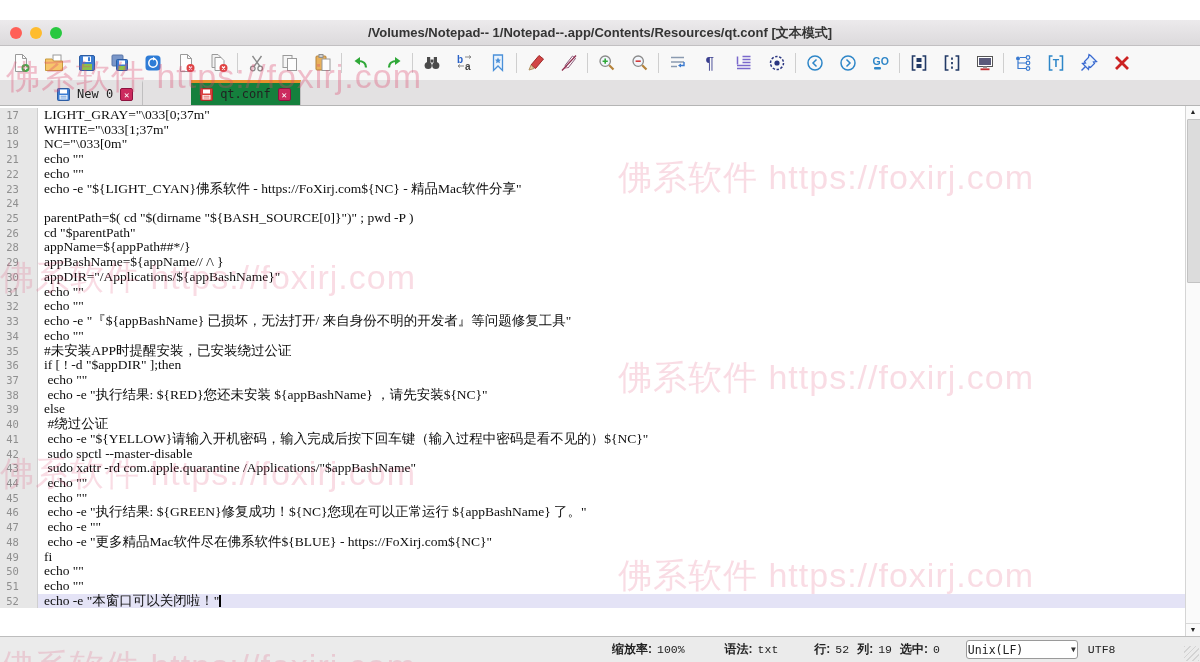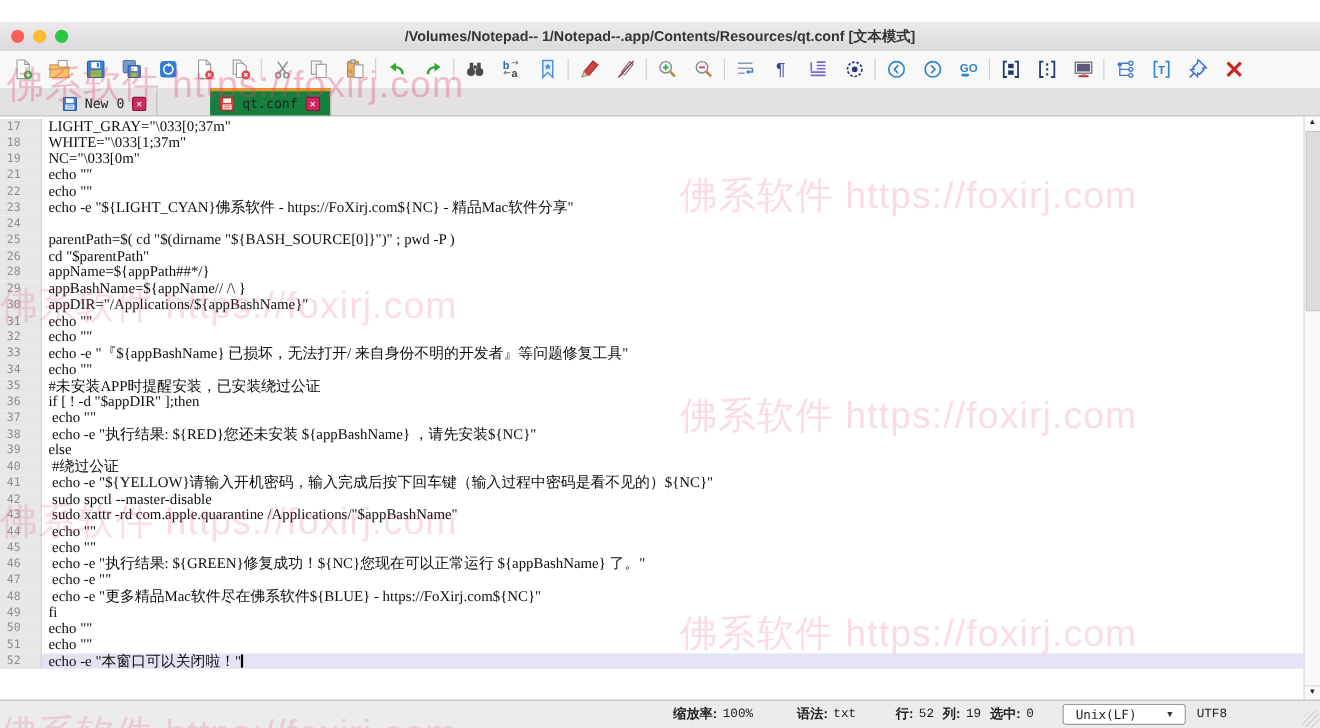--- a/index.html
+++ b/index.html
@@ -52,21 +52,21 @@
     border:1px solid #c2c2c2;border-radius:1px;}
 
   
   .statusbar{height:26px;flex:0 0 26px;background:#ebebeb;border-top:1px solid #bdbdbd;
     display:flex;align-items:center;font-size:12px;color:#222;box-sizing:border-box;position:relative;}
   .sb-label{font-weight:bold;color:#222;}
   .sb-val{font-family:Liberation Mono, monospace;font-size:11.5px;margin-left:5px;color:#222;}
   .sb-group{display:flex;align-items:center;}
   .eol-select{margin-left:26px;width:112px;height:19px;background:#fff;border:1px solid #9a9a9a;
     border-radius:3px;display:flex;align-items:center;justify-content:space-between;
-    padding:0 11px;font:11.5px "DejaVu Sans Mono",monospace;box-sizing:border-box;}
+    padding:0 1px;font:11.5px "DejaVu Sans Mono",monospace;box-sizing:border-box;}
   .dd-arrow{font-size:8px;color:#333;}
   .resize-grip{position:absolute;right:1px;bottom:1px;width:15px;height:15px;
     background:repeating-linear-gradient(135deg,#c9c9c9 0 1px,transparent 1px 4px);opacity:.7;}
 
   
   .wm{position:absolute;white-space:nowrap;font-size:34px;letter-spacing:1px;z-index:50;
     pointer-events:none;color:rgba(222,70,110,0.19);font-family:"Liberation Sans",sans-serif;}
   .wm.strong{color:rgba(222,70,110,0.33);}
   .wm1{left:6px;top:54px;}  .wm2{left:618px;top:155px;} .wm3{left:0px;top:255px;}
   .wm4{left:618px;top:355px;} .wm5{left:0px;top:451px;} .wm6{left:618px;top:553px;}

